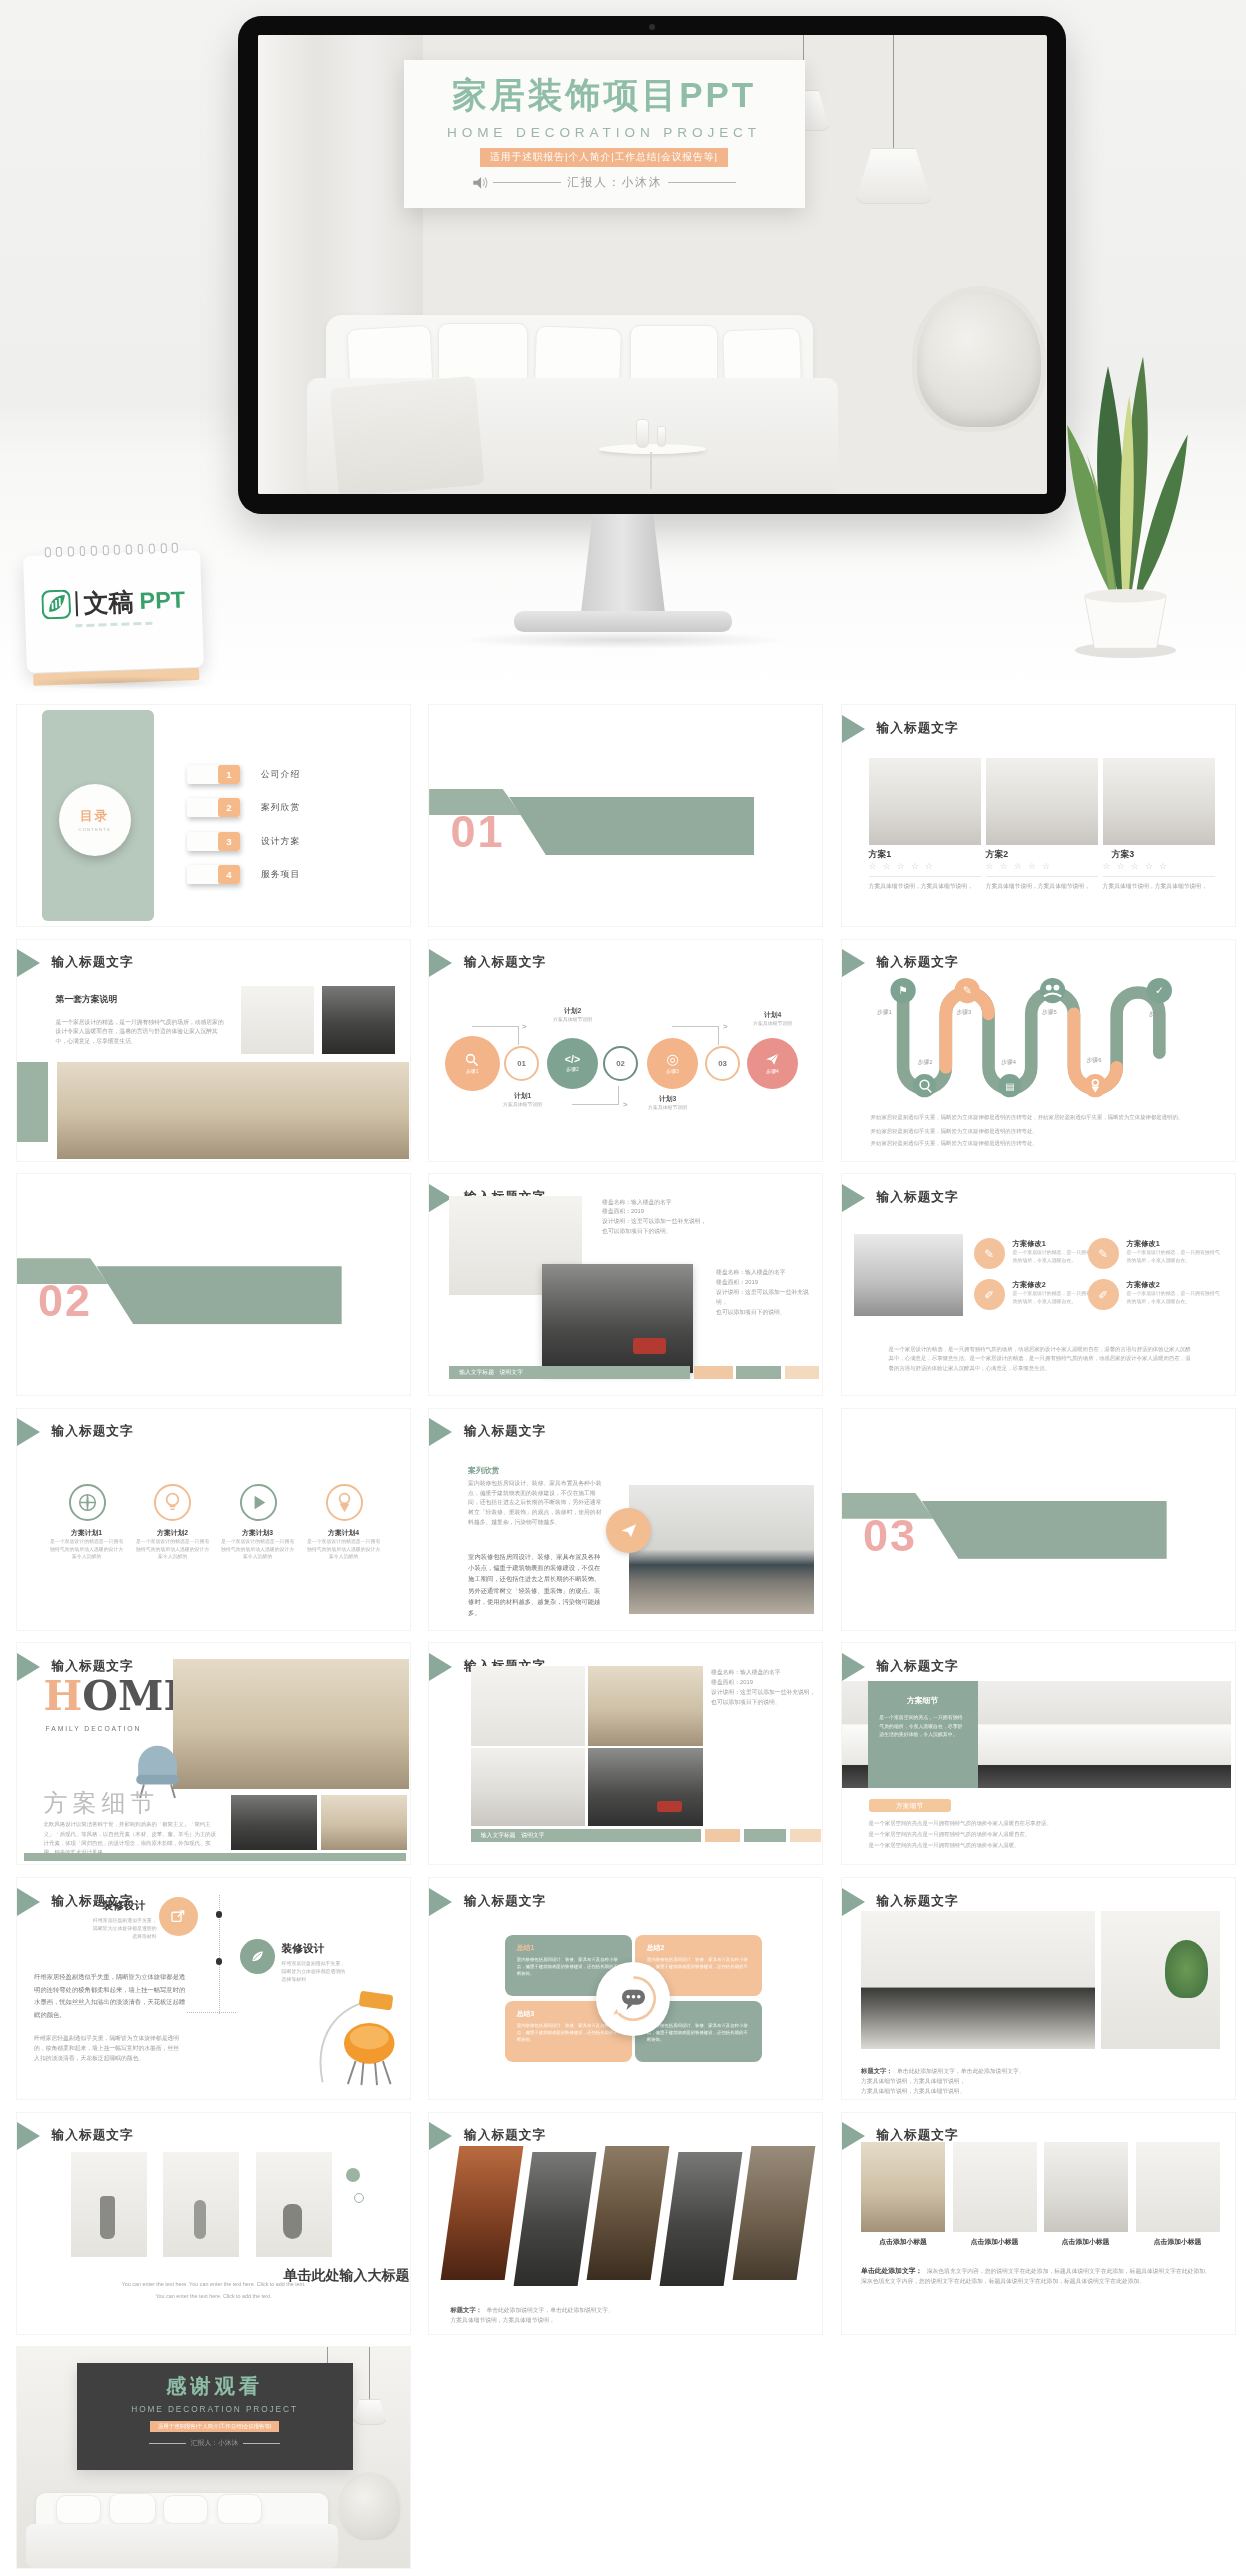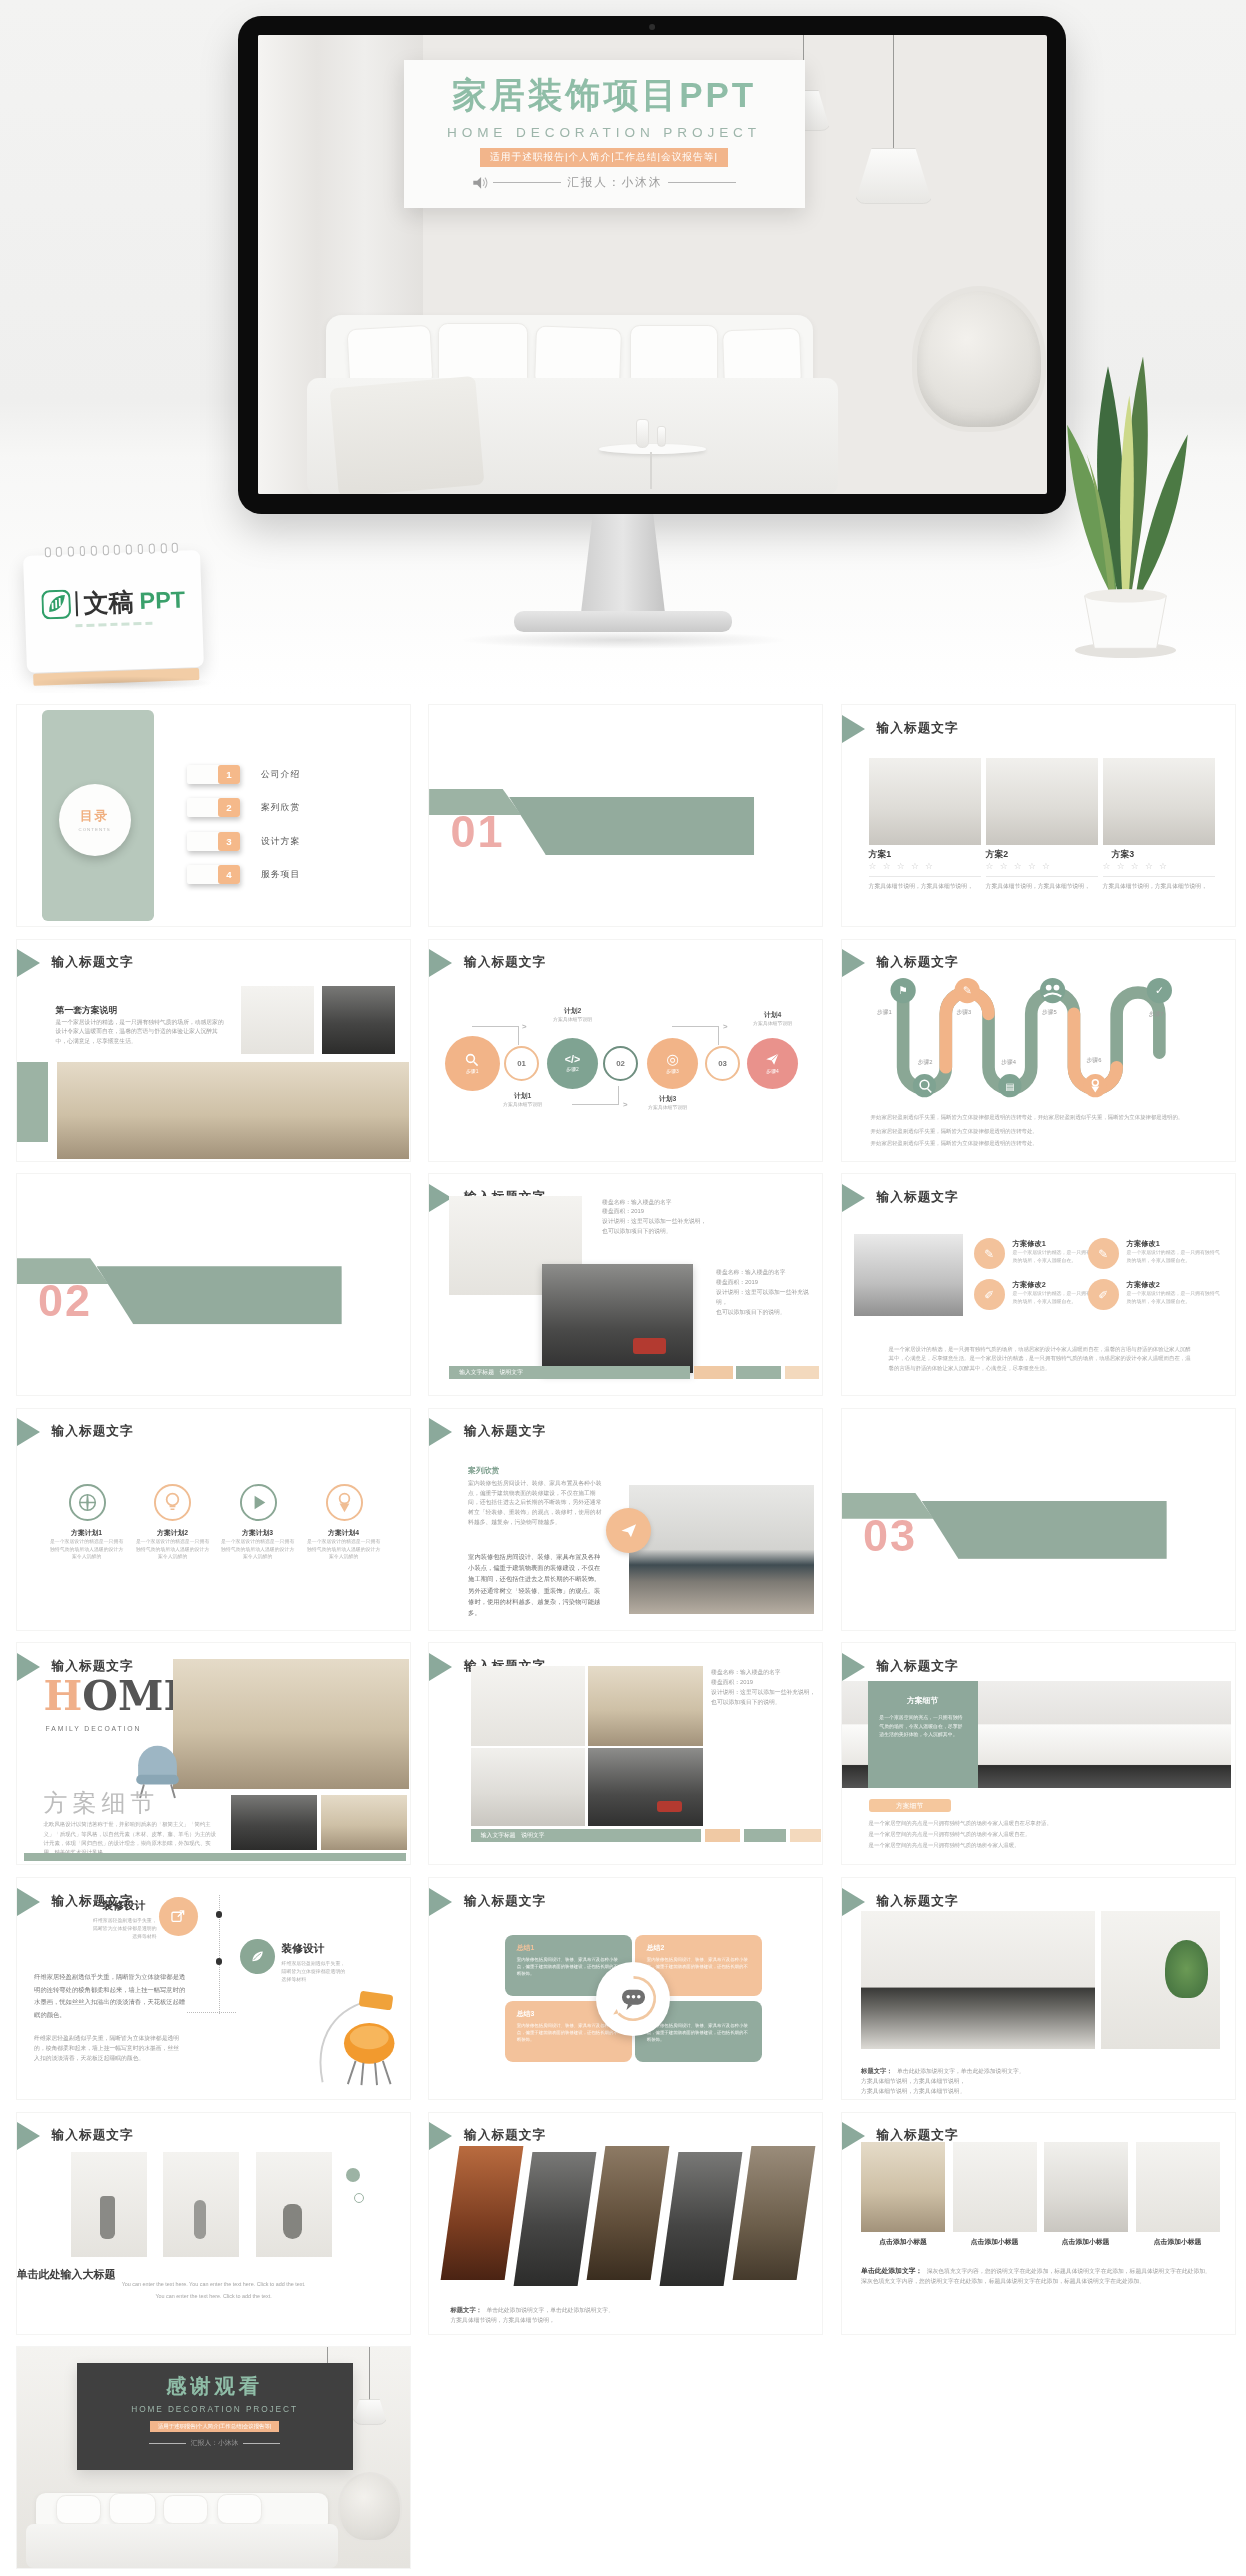--- a/index.html
+++ b/index.html
@@ -253,21 +253,21 @@
     <div class="abs" style="left:144px;top:171px;width:112px;border-top:1px solid #e8e8e8"></div>
     <div class="abs" style="left:261px;top:171px;width:112px;border-top:1px solid #e8e8e8"></div>
     <div class="abs t6" style="left:27px;top:177px;width:109px">方案具体细节说明，方案具体细节说明，</div>
     <div class="abs t6" style="left:144px;top:177px;width:109px">方案具体细节说明，方案具体细节说明，</div>
     <div class="abs t6" style="left:261px;top:177px;width:109px">方案具体细节说明，方案具体细节说明，</div>
   </div>
 
   <div class="slide">
     <i class="tri"></i>
       <b class="ht">输入标题文字</b>
-    <div class="abs bsm" style="left:39px;top:65px">第一套方案说明</div>
+    <div class="abs bsm" style="left:39px;top:54px">第一套方案说明</div>
     <div class="abs t6" style="left:39px;top:78px;width:170px">是一个家居设计的精选，是一只拥有独特气质的场所，动感居家的设计令家人温暖而自在，温馨的言语与舒适的体验让家人沉醉其中，心满意足，尽享惬意生活。</div>
     <div class="ph soft" style="left:224px;top:46px;width:73px;height:68px"></div>
     <div class="ph dark" style="left:305px;top:46px;width:73px;height:68px"></div>
     <div class="abs" style="left:0;top:122px;width:31px;height:80px;background:#9cb3a4"></div>
     <div class="ph warm" style="left:40px;top:122px;width:352px;height:97px"></div>
   </div>
 
   <div class="slide">
     <i class="tri"></i>
       <b class="ht">输入标题文字</b>
@@ -654,21 +654,21 @@
         <div style="position:absolute;left:29px;bottom:17.5px;width:15.6px;height:43px;background:#8a8a86;border-radius:3.9px 3.9px 5.8px 5.8px"></div>
       </div>
     <div class="ph soft" style="left:146px;top:39px;width:76px;height:105px">
         <div style="position:absolute;left:31px;bottom:17.5px;width:12.7px;height:39px;background:#9a9a96;border-radius:5.8px"></div>
       </div>
     <div class="ph soft" style="left:239px;top:39px;width:76px;height:105px">
         <div style="position:absolute;left:27px;bottom:17.5px;width:19.5px;height:35px;background:#84847f;border-radius:7.8px 7.8px 9.7px 9.7px"></div>
       </div>
     <div class="dot" style="left:329px;top:55px;width:14.6px;height:14.6px;background:#9cb3a4"></div>
     <div class="dot" style="left:337px;top:80px;width:10.7px;height:10.7px;border:1.9px solid #9cb3a4;background:#fff"></div>
-    <div class="abs" style="left:0;top:154px;width:393px;text-align:left;font-size:11px;font-weight:bold;color:#3d3d3d">单击此处输入大标题</div>
+    <div class="abs" style="left:0;top:154px;width:393px;text-align:right;font-size:14px;font-weight:bold;color:#3d3d3d">单击此处输入大标题</div>
     <div class="abs t55" style="left:51px;top:167px;width:292px;text-align:center">You can enter the text here. You can enter the text here. Click to add the text.</div>
     <div class="abs t55" style="left:51px;top:179px;width:292px;text-align:center">You can enter the text here. Click to add the text.</div>
   </div>
 
   <div class="slide">
     <i class="tri"></i>
       <b class="ht">输入标题文字</b>
     <div class="ph" style="left:21.4px;top:33px;width:64px;height:134px;transform:skewX(-8deg);background:linear-gradient(180deg,#b96b3f,#7a3c20 60%,#4a2313)"></div>
     <div class="ph dark" style="left:94px;top:39px;width:64px;height:134px;transform:skewX(-8deg)"></div>
     <div class="ph" style="left:167px;top:33px;width:64px;height:134px;transform:skewX(-8deg);background:linear-gradient(180deg,#8d7a64,#5e4c38 60%,#3a2d1f)"></div>

